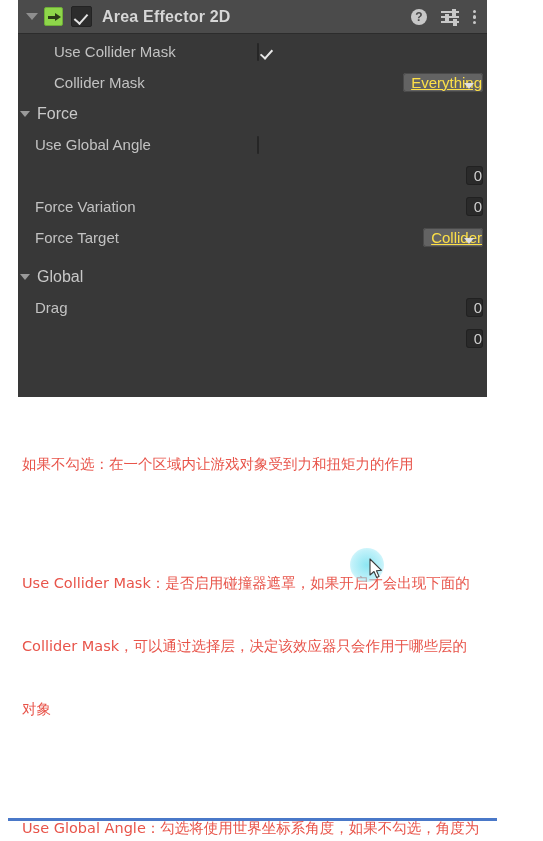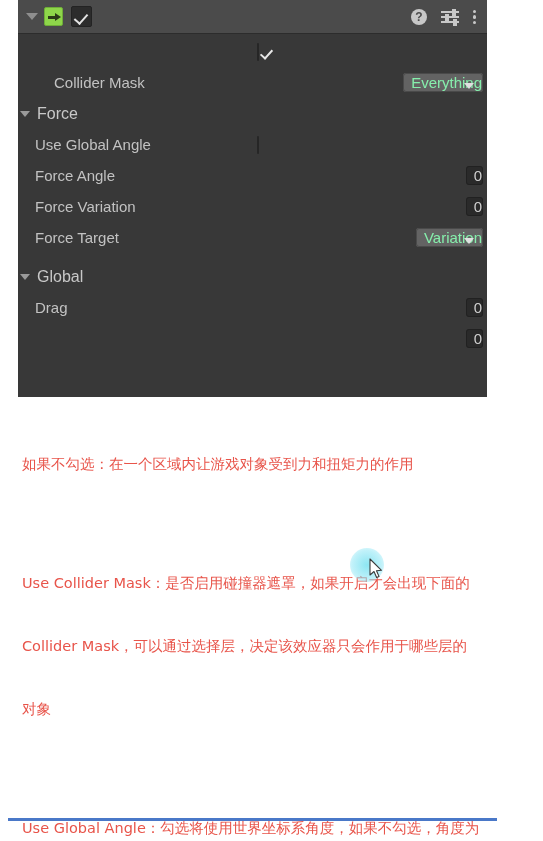--- a/index.html
+++ b/index.html
@@ -159,26 +159,26 @@
     font-size: 15px;
     line-height: 22px;
     padding-left: 7px;
     overflow: hidden; white-space: nowrap;
   }
   .dropdown {
     width: 238px; height: 24px;
     background: #636363;
     border: 1px solid #4a4a4a;
     border-radius: 3px;
-    color: #86efac;
+    color: #fde047;
     font-size: 15px;
     line-height: 22px;
     padding-left: 7px;
     position: relative;
-    overflow: hidden; white-space: nowrap;
+    overflow: hidden; white-space: nowrap; text-decoration: underline;
   }
   .dropdown .dd-arrow {
     position: absolute; right: 8px; top: 9px;
     width: 0; height: 0;
     border-left: 5.5px solid transparent;
     border-right: 5.5px solid transparent;
     border-top: 6.5px solid #e0e0e0;
   }
 
   
@@ -223,20 +223,21 @@
 
   <div id="inspector">
 
     <div id="insp-header">
       <div class="foldout-arrow"></div>
       <div class="comp-icon">
         <span class="arrow-shaft"></span>
           <span class="arrow-head"></span>
       </div>
       <div class="enable-check"></div>
+      <div id="comp-title">Area Effector 2D</div>
       <div class="hdr-icons">
         <div class="ic-help">?</div>
         <div class="ic-preset">
           <i></i>
             <i></i>
             <i></i>
             <b></b>
             <b></b>
             <b></b>
         </div>
@@ -244,20 +245,21 @@
           <i></i>
             <i></i>
             <i></i>
         </div>
       </div>
     </div>
 
     <div id="insp-body">
 
       <div class="row lvl1">
+        <span class="lbl">Use Collider Mask</span>
         <span class="field-col" style="margin-left:auto;margin-right:228px;">
           <span class="chk on"></span>
         </span>
       </div>
 
       <div class="row lvl1">
         <span class="lbl">Collider Mask</span>
         <span class="field-col">
           <span class="dropdown">
             <span>Everything</span>
@@ -272,39 +274,38 @@
       </div>
 
       <div class="row lvl2">
         <span class="lbl">Use Global Angle</span>
         <span class="field-col" style="margin-left:auto;margin-right:228px;">
           <span class="chk"></span>
         </span>
       </div>
 
       <div class="row lvl2">
-        <span class="lbl">Force Angle</span>
         <span class="field-col">
           <span class="numfield">0</span>
         </span>
       </div>
 
 
       <div class="row lvl2">
         <span class="lbl">Force Variation</span>
         <span class="field-col">
           <span class="numfield">0</span>
         </span>
       </div>
 
       <div class="row lvl2">
         <span class="lbl">Force Target</span>
         <span class="field-col">
           <span class="dropdown">
-            <span>Variation</span>
+            <span>Collider</span>
             <span class="dd-arrow"></span>
           </span>
         </span>
       </div>
 
       <div style="height:8px;"></div>
 
       <div class="group-row">
         <span class="tri"></span>
         <span class="glbl">Global</span>

